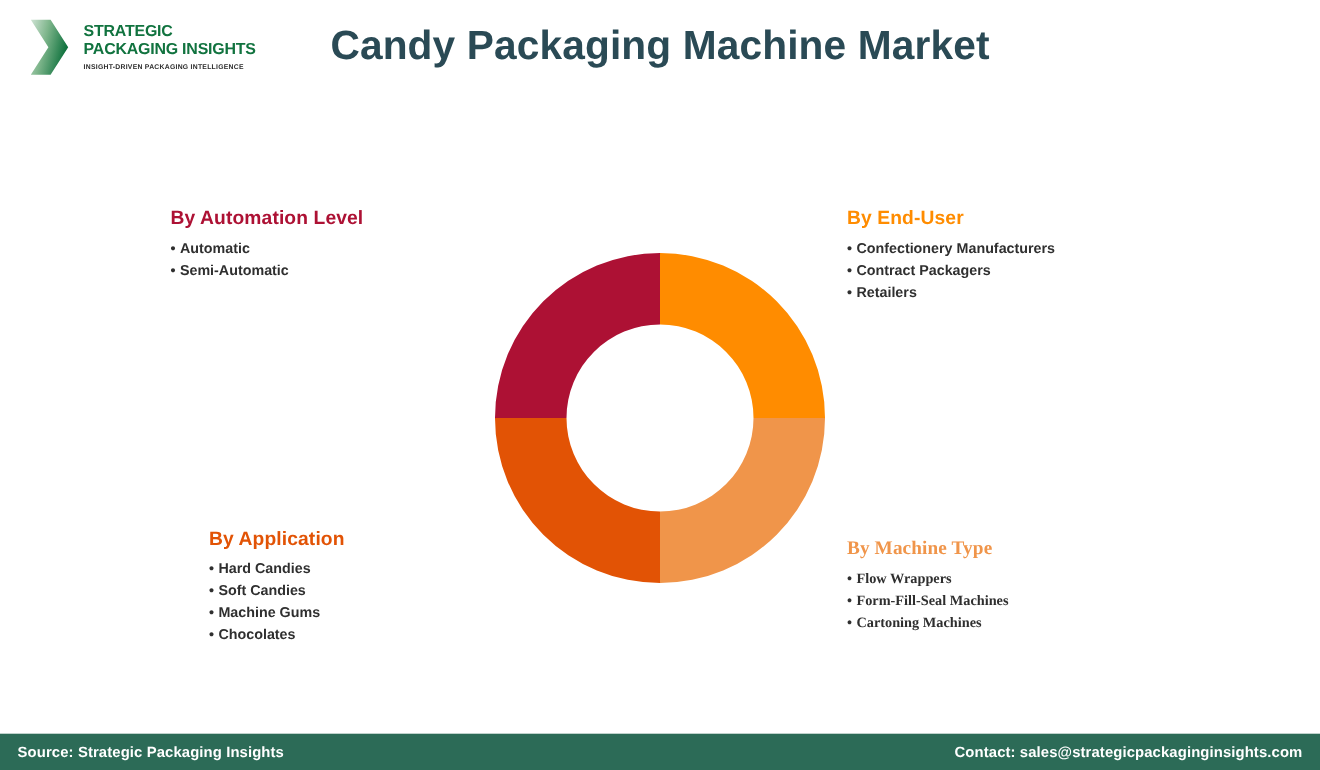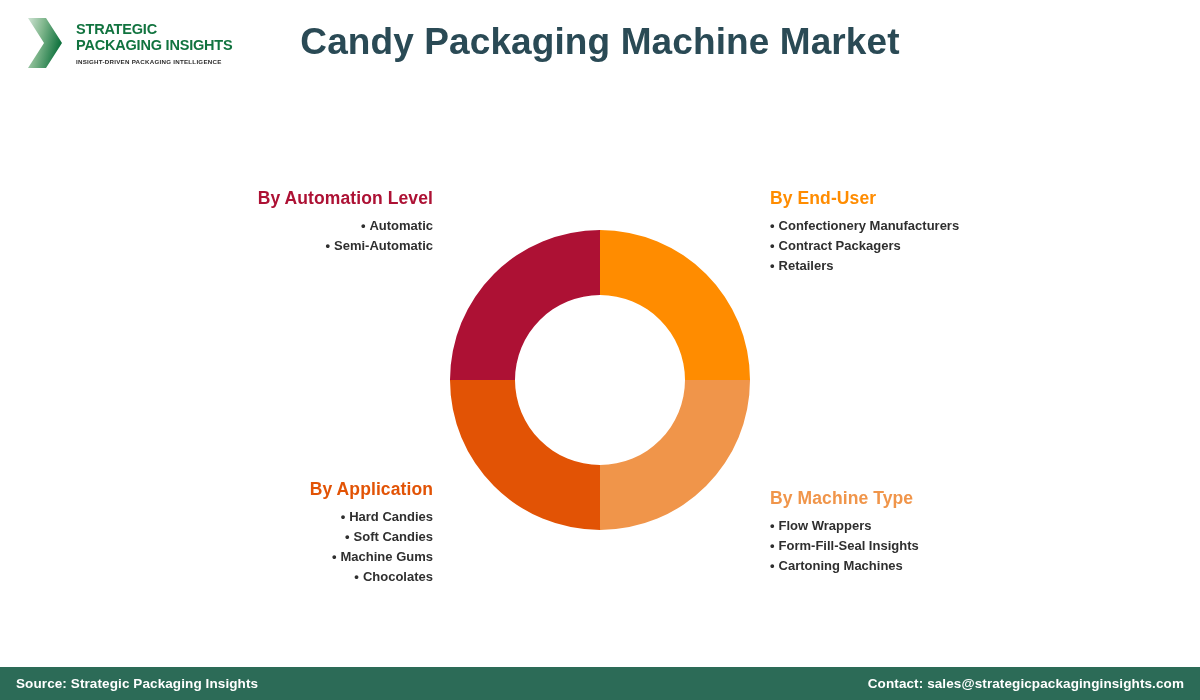--- a/index.html
+++ b/index.html
@@ -87,26 +87,26 @@
     color: #2f2f2f;
     line-height: 20px;
     white-space: nowrap;
   }
   .seg-list li .bullet {
     font-size: 13px;
     margin-right: 4px;
   }
 
   .seg.right  { text-align: left; }
-  .seg.left   { text-align: right; }
+  .seg.left   { text-align: left; }
 
   #seg-automation { left: 155px;  top: 188px; width: 278px; }
   #seg-enduser    { left: 770px;  top: 188px; width: 320px; }
   #seg-application{ left: 190px;  top: 479px; width: 243px; }
-  #seg-machine    { left: 770px;  top: 488px; width: 320px; }
+  #seg-machine    { left: 770px;  top: 488px; width: 320px; font-family: Liberation Serif, serif; }
 
   
   .footer {
     position: absolute;
     left: 0;
     bottom: 0;
     width: 1200px;
     height: 33px;
     background: #2C6B57;
     display: flex;
@@ -182,21 +182,21 @@
     <li><span class="bullet">•</span><span>Soft Candies</span></li>
     <li><span class="bullet">•</span><span>Machine Gums</span></li>
     <li><span class="bullet">•</span><span>Chocolates</span></li>
   </ul>
 </div>
 
 <div class="seg right" id="seg-machine">
   <div class="seg-heading" style="color:#F0954A">By Machine Type</div>
   <ul class="seg-list">
     <li><span class="bullet">•</span><span>Flow Wrappers</span></li>
-    <li><span class="bullet">•</span><span>Form-Fill-Seal Insights</span></li>
+    <li><span class="bullet">•</span><span>Form-Fill-Seal Machines</span></li>
     <li><span class="bullet">•</span><span>Cartoning Machines</span></li>
   </ul>
 </div>
 
 <div class="footer">
   <div class="footer-text">Source: Strategic Packaging Insights</div>
   <div class="footer-text">Contact: sales@strategicpackaginginsights.com</div>
 </div>
 
 </body></html>

